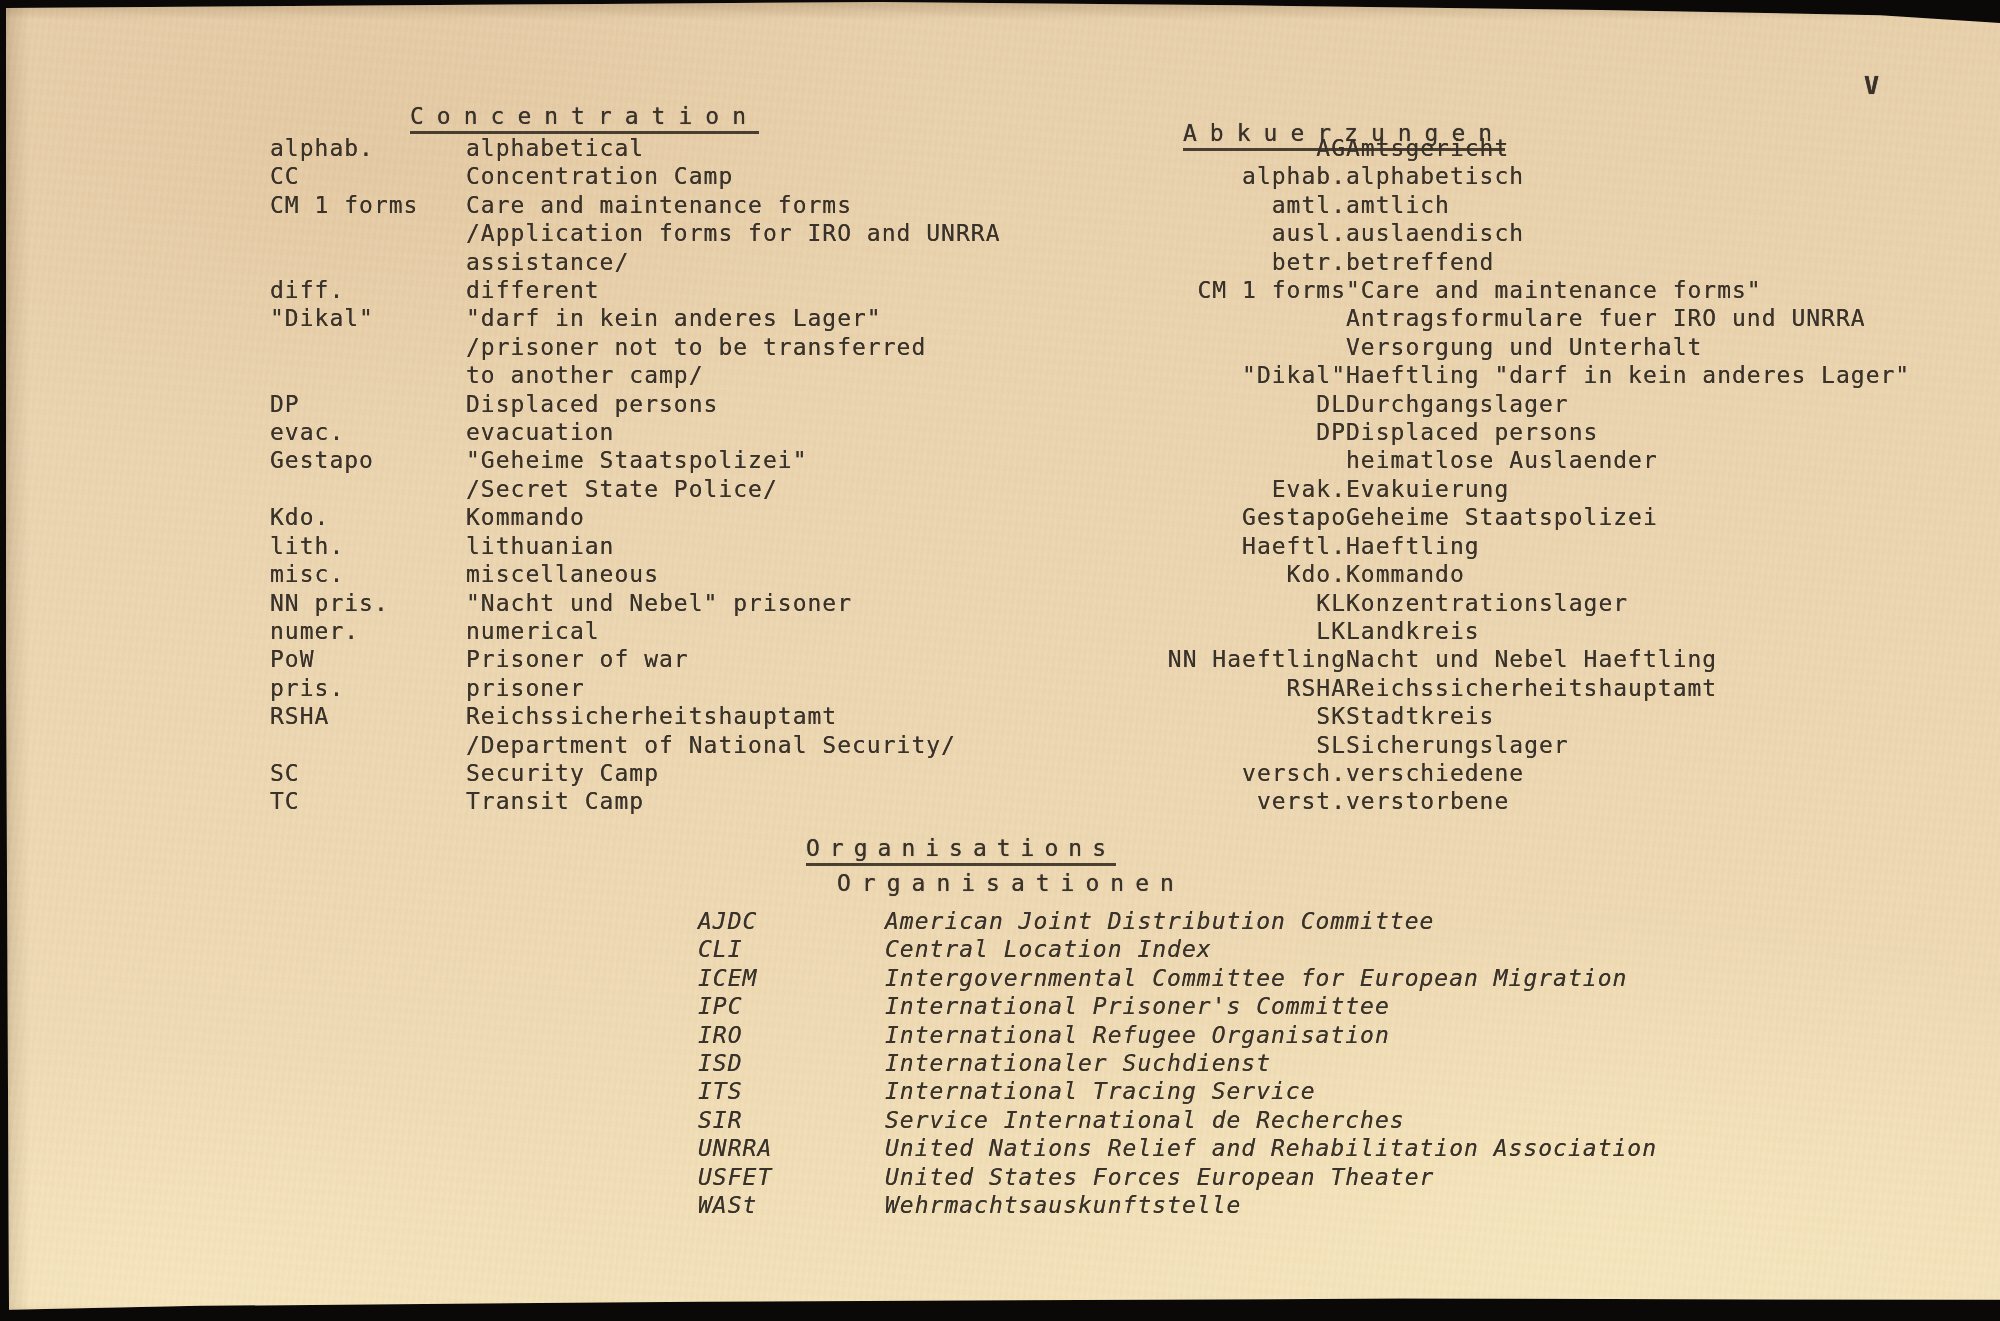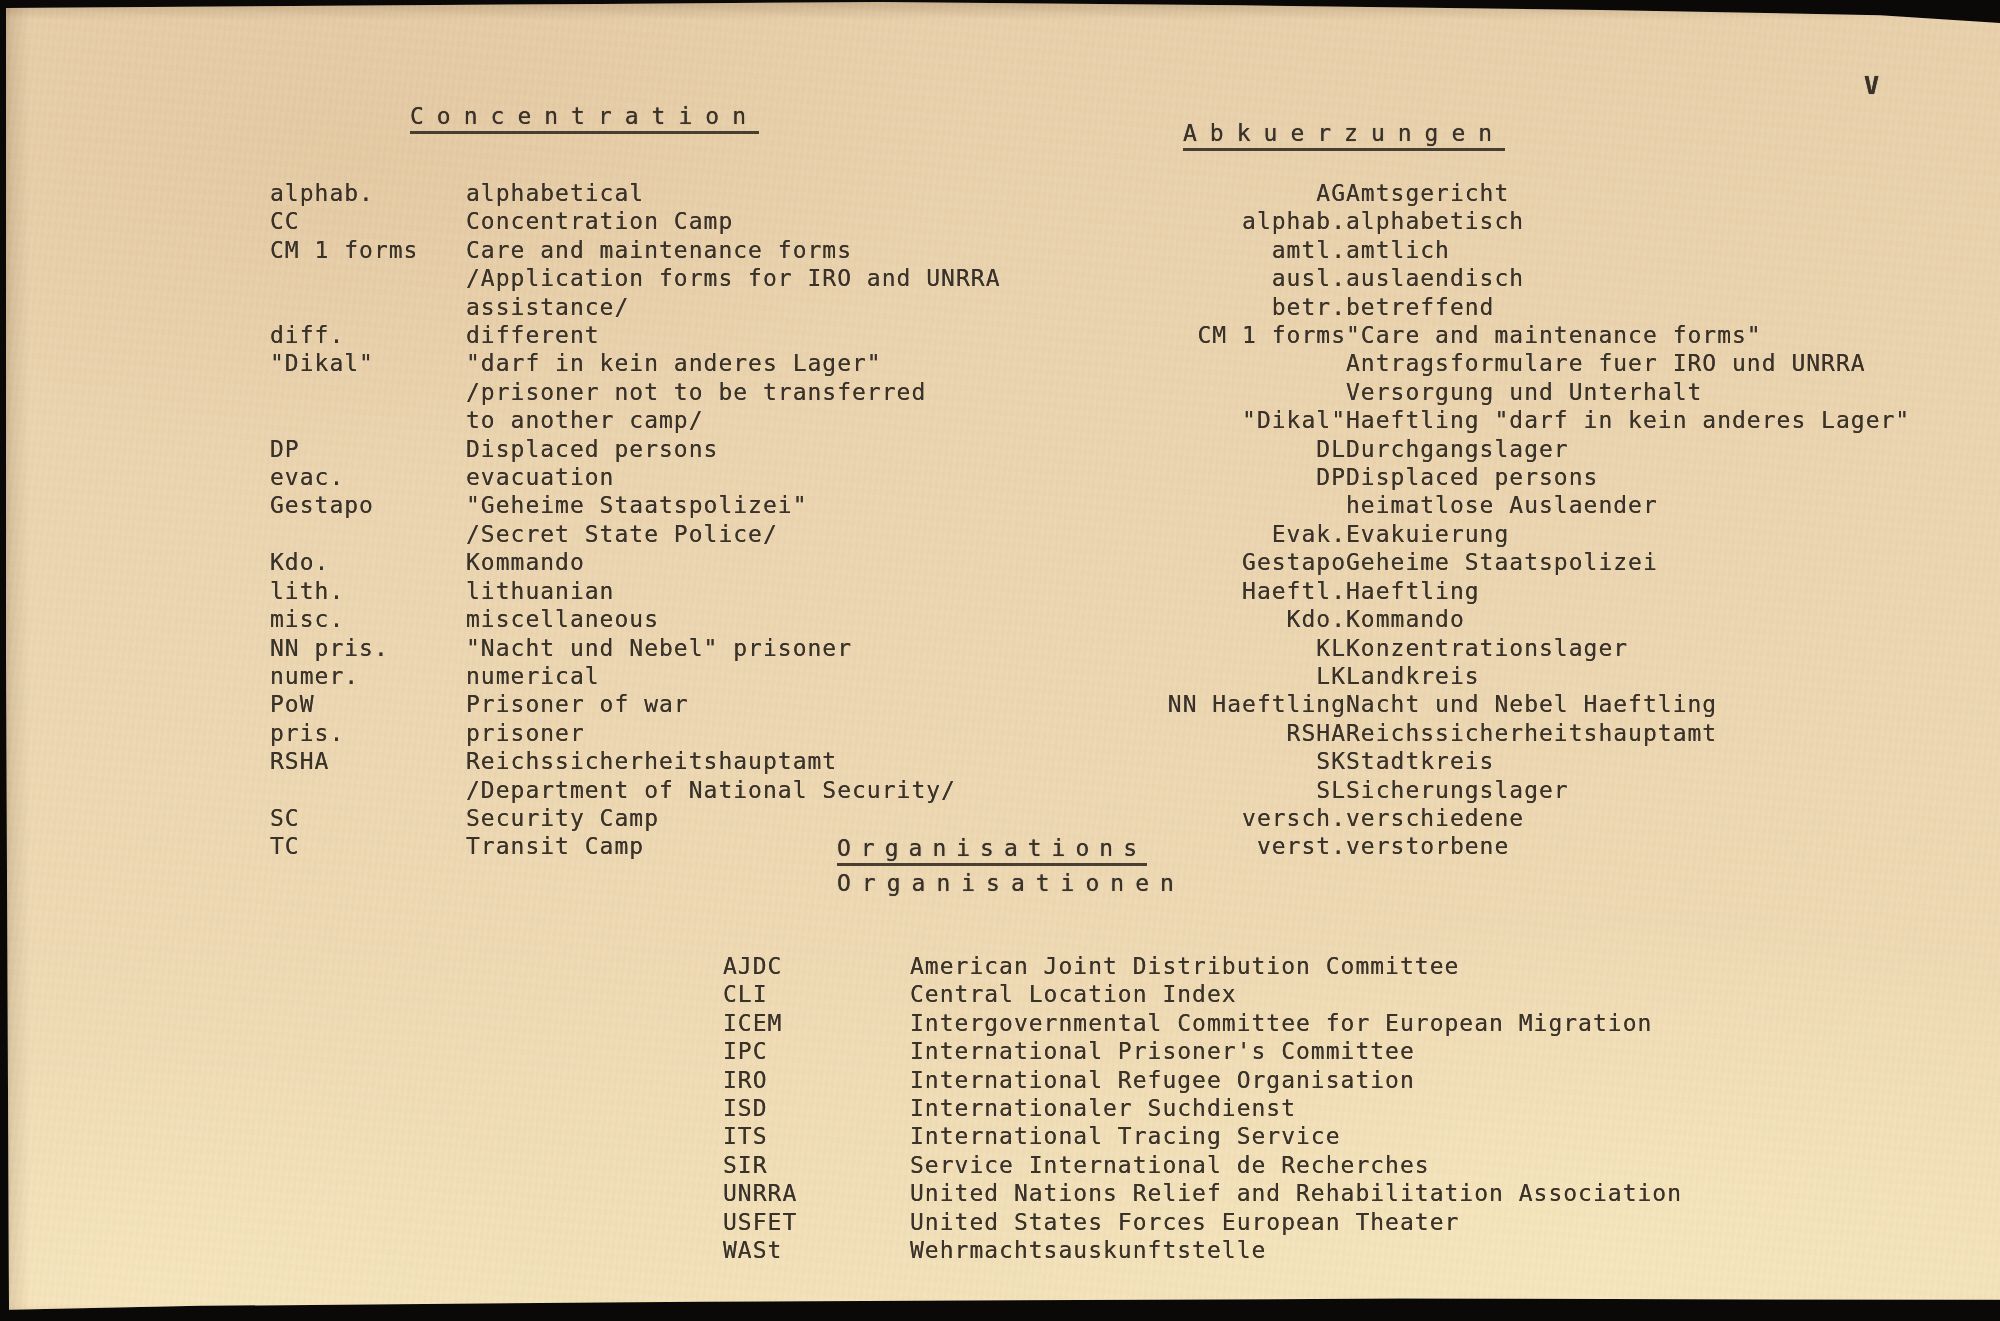--- a/index.html
+++ b/index.html
@@ -50,27 +50,27 @@
     line-height:26px;
     white-space:pre;
     letter-spacing:13px;
     text-shadow:0 0 0.7px rgba(52,44,34,0.85);
     border-bottom:3px solid rgba(50,42,32,0.88);
     padding-bottom:2px;
   }
   .heading.no-underline{border-bottom:none;}
   #h-abbrev{left:410px;top:103px;}
   #h-abkuerz{left:1183px;top:120px;}
-  #h-org-en{left:837px;top:835px;letter-spacing:10px;}
+  #h-org-en{left:806px;top:835px;letter-spacing:10px;}
   #h-org-de{left:837px;top:870px;letter-spacing:11px;text-align:right;}
 
-  .table{position:absolute;margin-top:45px;}
+  .table{position:absolute;}
   #tbl-left{left:270px;top:134px;}
   #tbl-right{left:1096px;top:134px;text-align:right;}
-  #tbl-org{left:723px;top:907px;}
+  #tbl-org{left:698px;top:907px;font-style:italic;}
   .row{display:flex;}
   #tbl-left  .abbr{width:196px;flex:none;}
   #tbl-right .abbr{width:250px;flex:none;}
   #tbl-org   .abbr{width:187px;flex:none;}
 
   #page-number{
     position:absolute;left:1864px;top:72px;
     font-size:25px;font-weight:bold;letter-spacing:0;
     text-shadow:0 0 0.8px rgba(40,32,24,0.9);
   }

